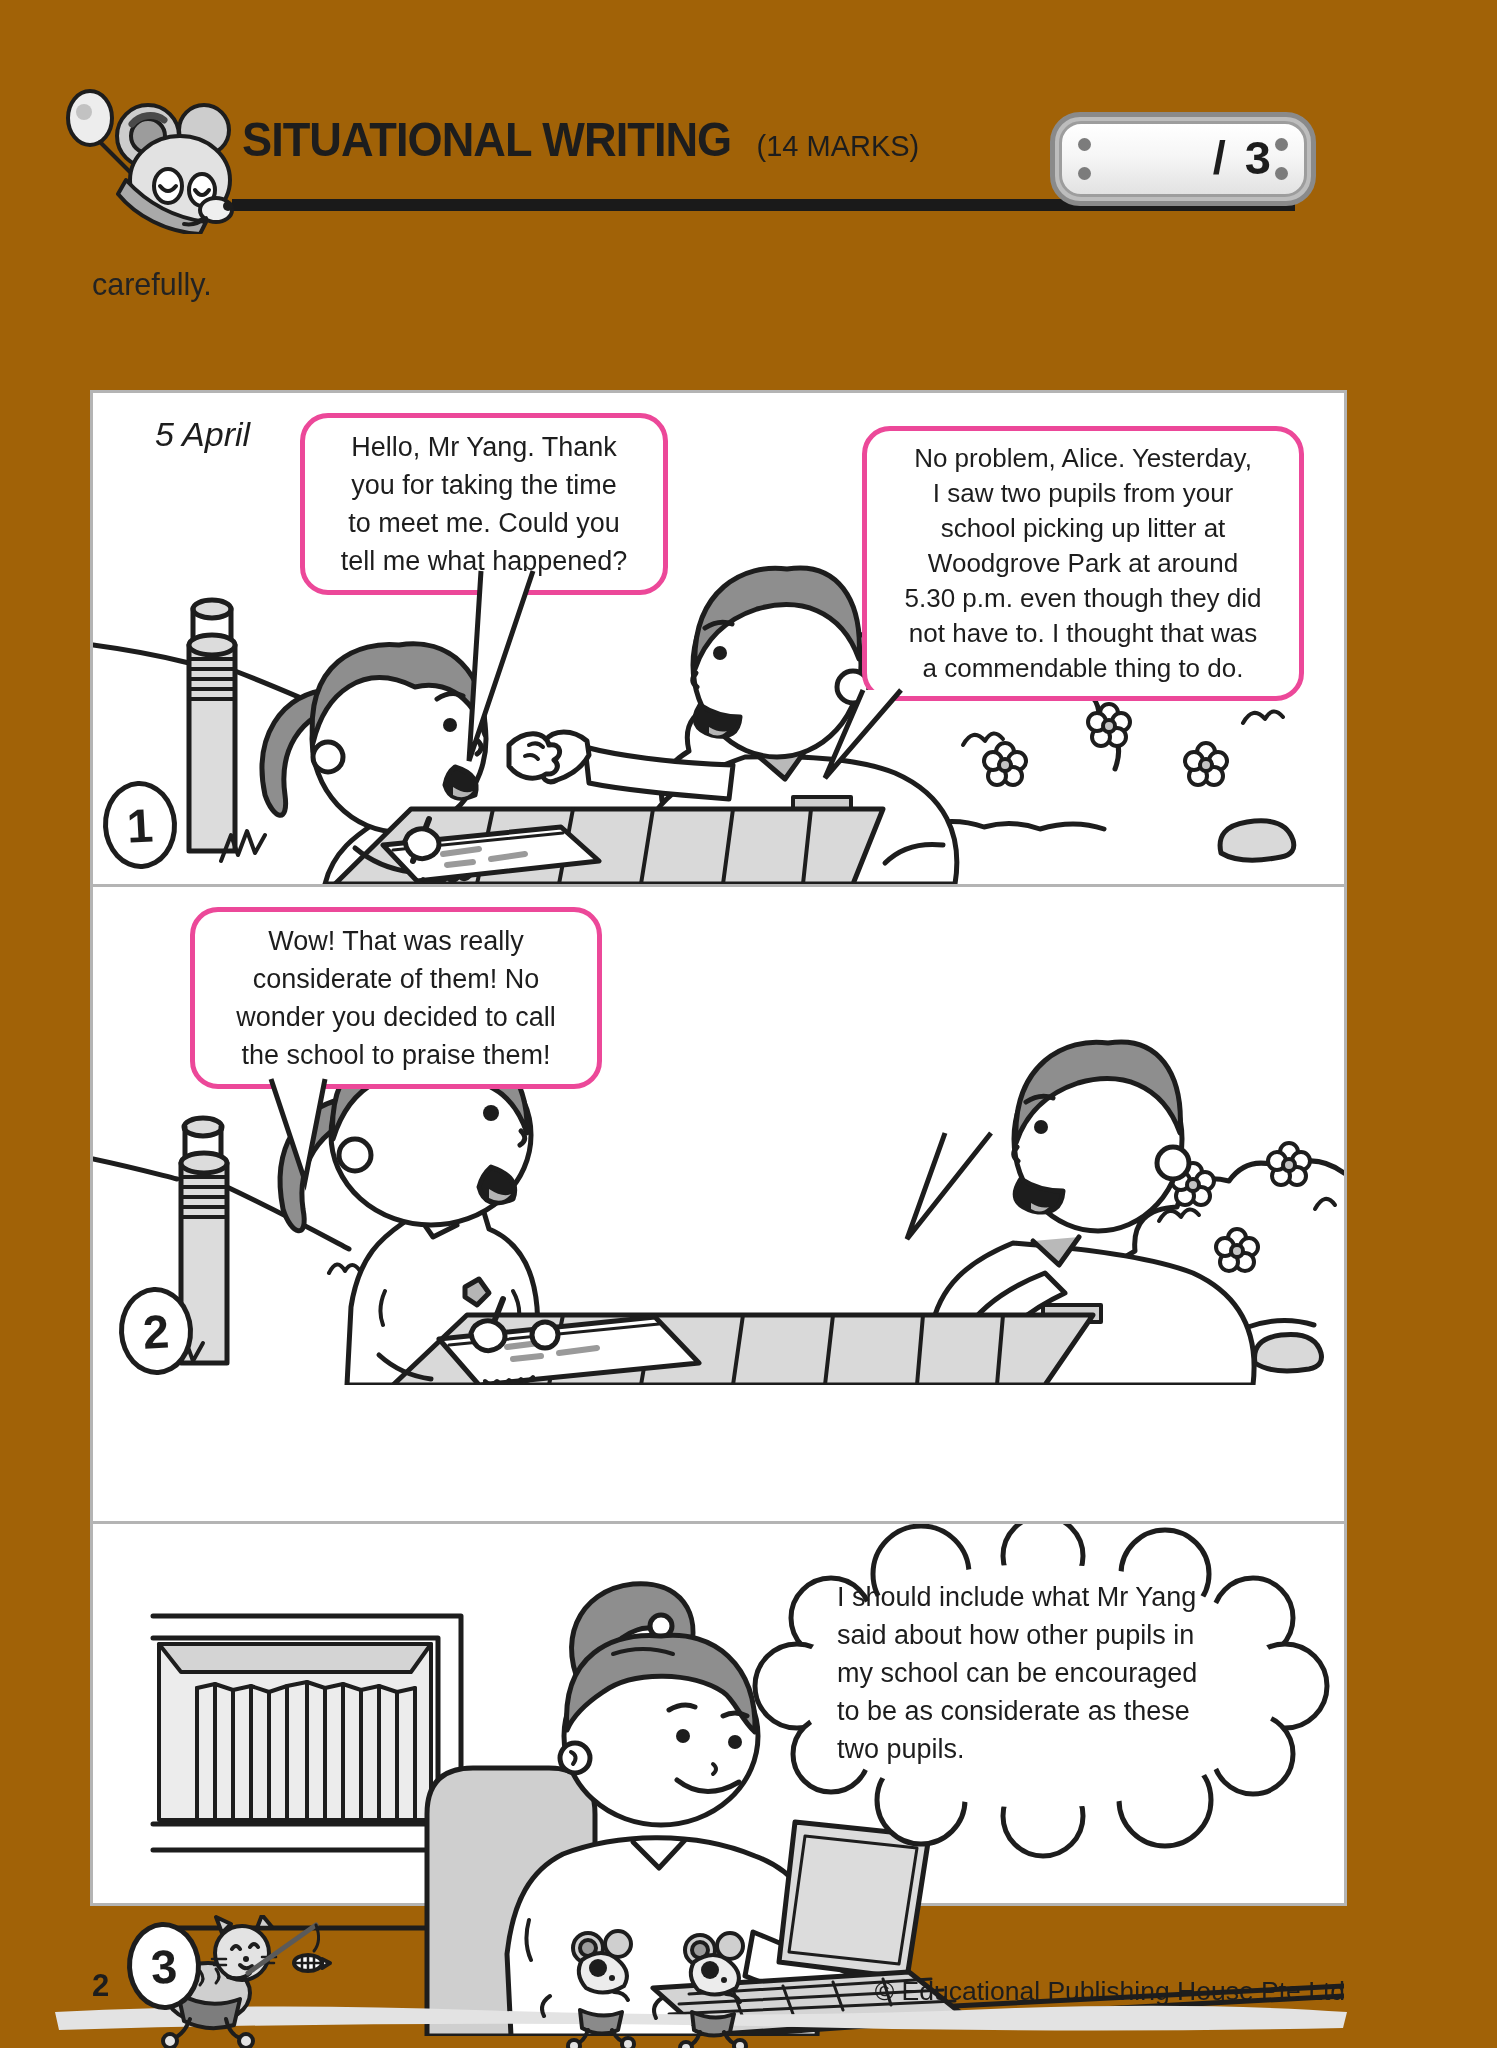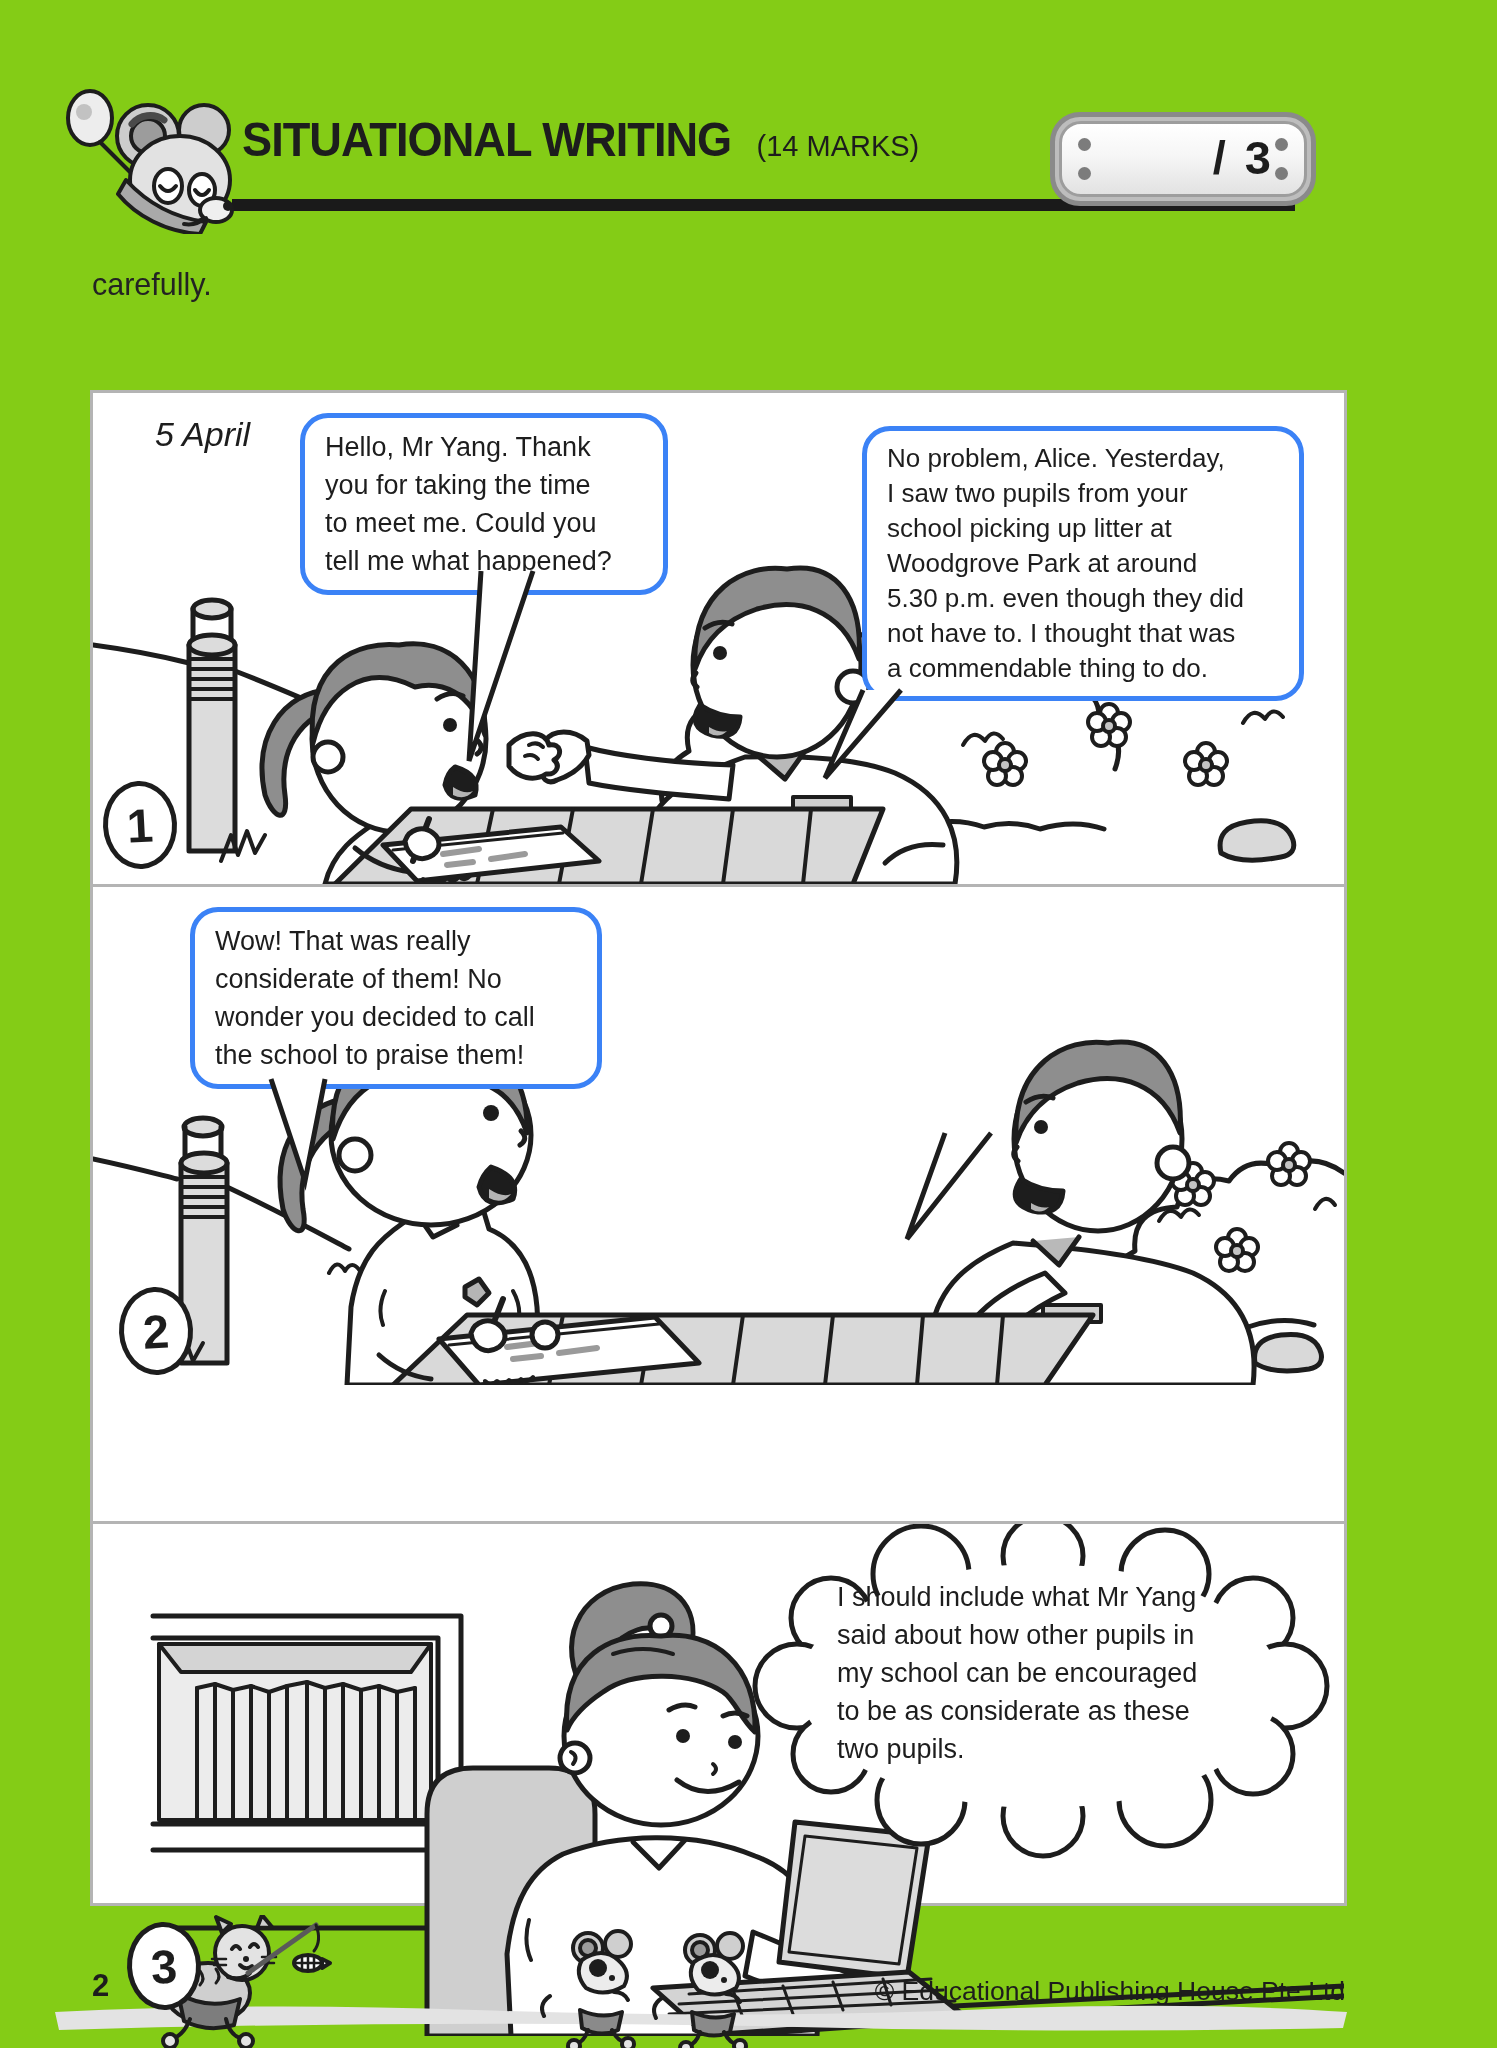--- a/index.html
+++ b/index.html
@@ -1,21 +1,21 @@
 <!DOCTYPE html>
 <html><head>
 <meta charset="utf-8">
 <style>
   * { box-sizing: border-box; margin: 0; padding: 0; }
   html,body { background:#888; }
   .page {
     position: relative;
     width: 1497px; height: 2048px;
     margin: 0 auto;
-    background: #84cc16;
+    background: #a16207;
     font-family: "Liberation Sans", sans-serif;
     color: #1d1d1d;
     overflow: hidden;
   }
   
   .logo { position:absolute; left:56px; top:84px; width:190px; height:150px; z-index:3; }
   .title-row { position:absolute; left:242px; top:112px; display:flex; align-items:flex-end; z-index:2; }
   .title {
     font-size:48px; font-weight:bold; letter-spacing:-1px;
     transform:scaleX(.94); transform-origin:left bottom; white-space:nowrap;
@@ -45,22 +45,22 @@
   .frame {
     position:absolute; left:90px; top:390px; width:1257px; height:1516px;
     border:3px solid #b4b4b4; background:#fff;
   }
   .panel { position:relative; width:1251px; overflow:hidden; }
   .p1 { height:491px; } .p2 { height:634px; } .p3 { height:512px; }
   .divider { width:1251px; height:3px; background:#b4b4b4; }
   .scene { position:absolute; inset:0; }
   .date-label { position:absolute; left:62px; top:22px; font-size:34px; z-index:2;font-style:italic; }
   .bubble {
-    position:absolute; background:#fff; border:5px solid #3b82f6; border-radius:28px;
-    padding:10px 20px; font-size:27px; line-height:38px; white-space:pre-line; z-index:3;
+    position:absolute; background:#fff; border:5px solid #ec4899; border-radius:28px;
+    padding:10px 3px; font-size:27px; line-height:38px; white-space:pre-line; z-index:3;text-align:center;
   }
   .bubble.small { font-size:26px; line-height:35px; }
   .tail { position:absolute; z-index:4; overflow:visible; }
   .thought-text {
     position:absolute; font-size:27px; line-height:38px; white-space:pre-line; z-index:3;
   }
   .badge {
     position:absolute; width:74px; height:88px; background:#fff;
     border:5px solid #1d1d1d; border-radius:50%;
     display:flex; align-items:center; justify-content:center;

